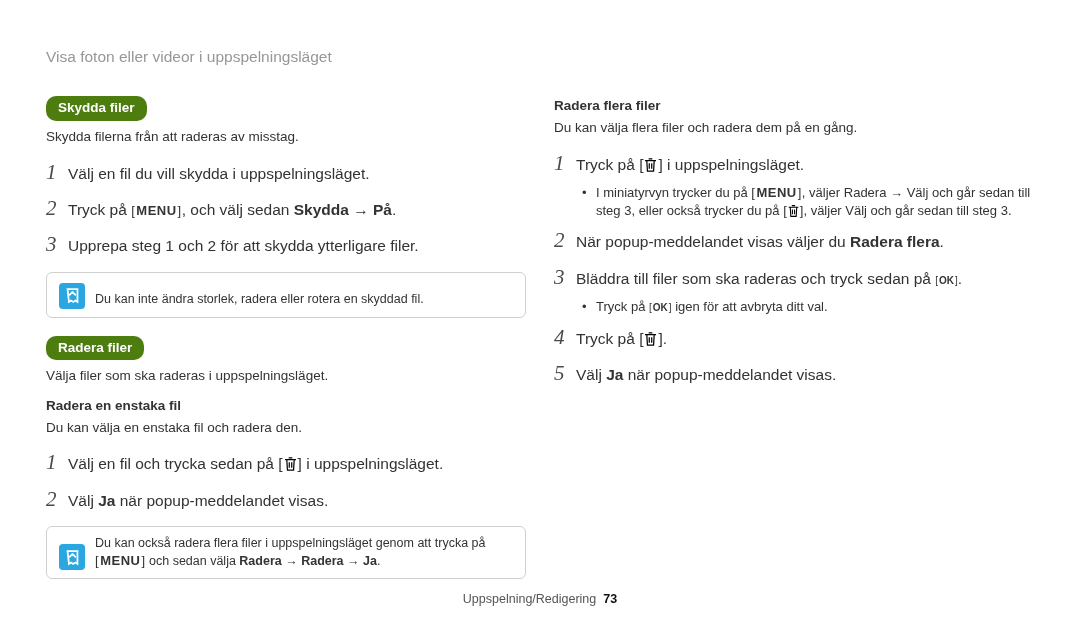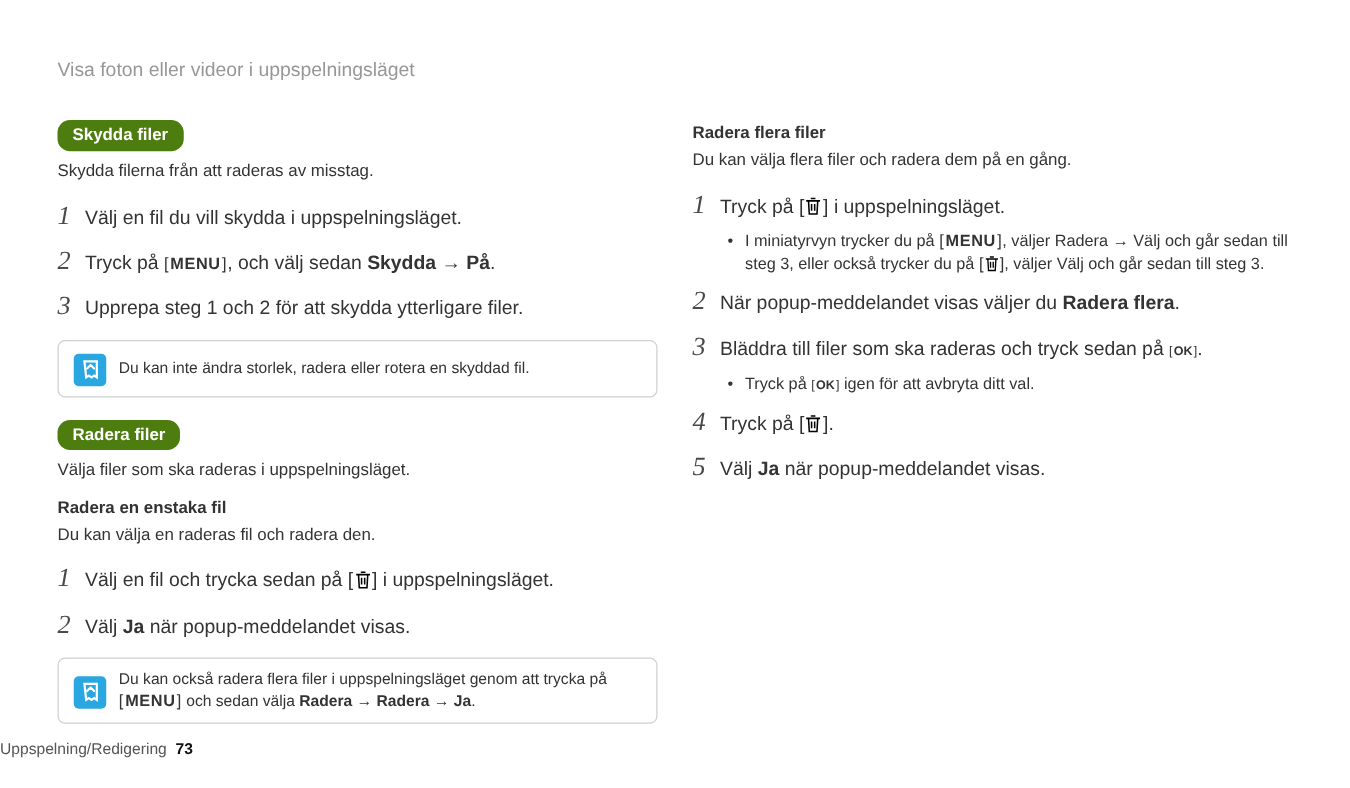--- a/index.html
+++ b/index.html
@@ -8,35 +8,35 @@
   .columns{display:flex;gap:28px}
   .col{flex:1;min-width:0}
   .pill{display:inline-block;background:#4d7c0f;color:#fff;border-radius:10px;padding:2px 12px 3px;font-size:13.5px;font-weight:bold;margin-bottom:4px}
   .sec-desc{font-size:13.5px;margin:2px 0 10px}
   .num-step{display:flex;align-items:baseline;margin:6px 0 6px;font-size:15.5px}
   .num{font-family:"Georgia","Times New Roman",serif;font-style:italic;font-size:21px;color:#4a4a4a;width:22px;flex:0 0 22px;text-align:left}
   .step-text{flex:1}
   .step-text .bold{font-weight:bold}
   .step-bullet{display:flex;margin:2px 0 2px 28px;font-size:13px;line-height:1.35}
   .step-bullet .dot{flex:0 0 14px}
-  .infobox{border:1px solid #d0d0d0;border-radius:6px;display:flex;align-items:center;gap:10px;padding:8px 12px;margin:12px 0 18px}
+  .infobox{border:1px solid #d0d0d0;border-radius:6px;display:flex;align-items:flex-end;gap:10px;padding:8px 12px;margin:12px 0 18px}
   .info-icon{flex:0 0 26px;height:26px;border-radius:4px;background:#2aa6e0;display:flex;align-items:center;justify-content:center;margin-top:2px}
   .info-icon svg{width:17px;height:17px}
   .info-text{font-size:12.5px;color:#333;line-height:1.4}
   .info-text .bold{font-weight:bold}
   .sub-heading{font-weight:bold;font-size:13.5px;margin:10px 0 2px}
   .icon-inline{display:inline-block;vertical-align:-3px}
   .icon-inline svg{display:block}
   .menu-box{display:inline-block;font-weight:bold;letter-spacing:.5px;font-size:13px;line-height:1;padding:1px 0}
   .menu-box::before{content:"[";font-weight:normal;margin-right:1px}
   .menu-box::after{content:"]";font-weight:normal;margin-left:1px}
   .ok-box{display:inline-block;font-weight:bold;font-size:10px;line-height:1;padding:1px 0}
   .ok-box::before{content:"[";font-weight:normal;margin-right:1px}
   .ok-box::after{content:"]";font-weight:normal;margin-left:1px}
-  .footer{position:absolute;bottom:22px;width:1080px;left:0;text-align:left;font-size:12.5px;color:#555}
+  .footer{position:absolute;bottom:22px;width:1080px;left:0;text-align:center;font-size:12.5px;color:#555}
   .footer .pg{font-weight:bold;color:#111}
 </style>
 </head>
 <body>
 
 <div class="page">
   <div class="page-header">Visa foton eller videor i uppspelningsläget</div>
 
   <div class="columns">
 
@@ -68,21 +68,21 @@
             </svg>
         </div>
         <div class="info-text">Du kan inte ändra storlek, radera eller rotera en skyddad fil.</div>
       </div>
 
       
       <div class="pill">Radera filer</div>
       <div class="sec-desc">Välja filer som ska raderas i uppspelningsläget.</div>
 
       <div class="sub-heading">Radera en enstaka fil</div>
-      <div class="sec-desc">Du kan välja en raderas fil och radera den.</div>
+      <div class="sec-desc">Du kan välja en enstaka fil och radera den.</div>
 
       <div class="num-step">
         <div class="num">1</div>
         <div class="step-text">
           <span>Välj en fil och trycka sedan på </span><span>[</span><span class="icon-inline"><svg width="15" height="16" viewBox="0 0 24 26" fill="none" stroke="#000" stroke-width="2">
                 <path d="M3 6h18M9 3h6M6 6l1 17h10l1-17M10 10v9M14 10v9"></path>
               </svg></span><span>]</span><span> i uppspelningsläget.</span>
         </div>
       </div>
       <div class="num-step">

